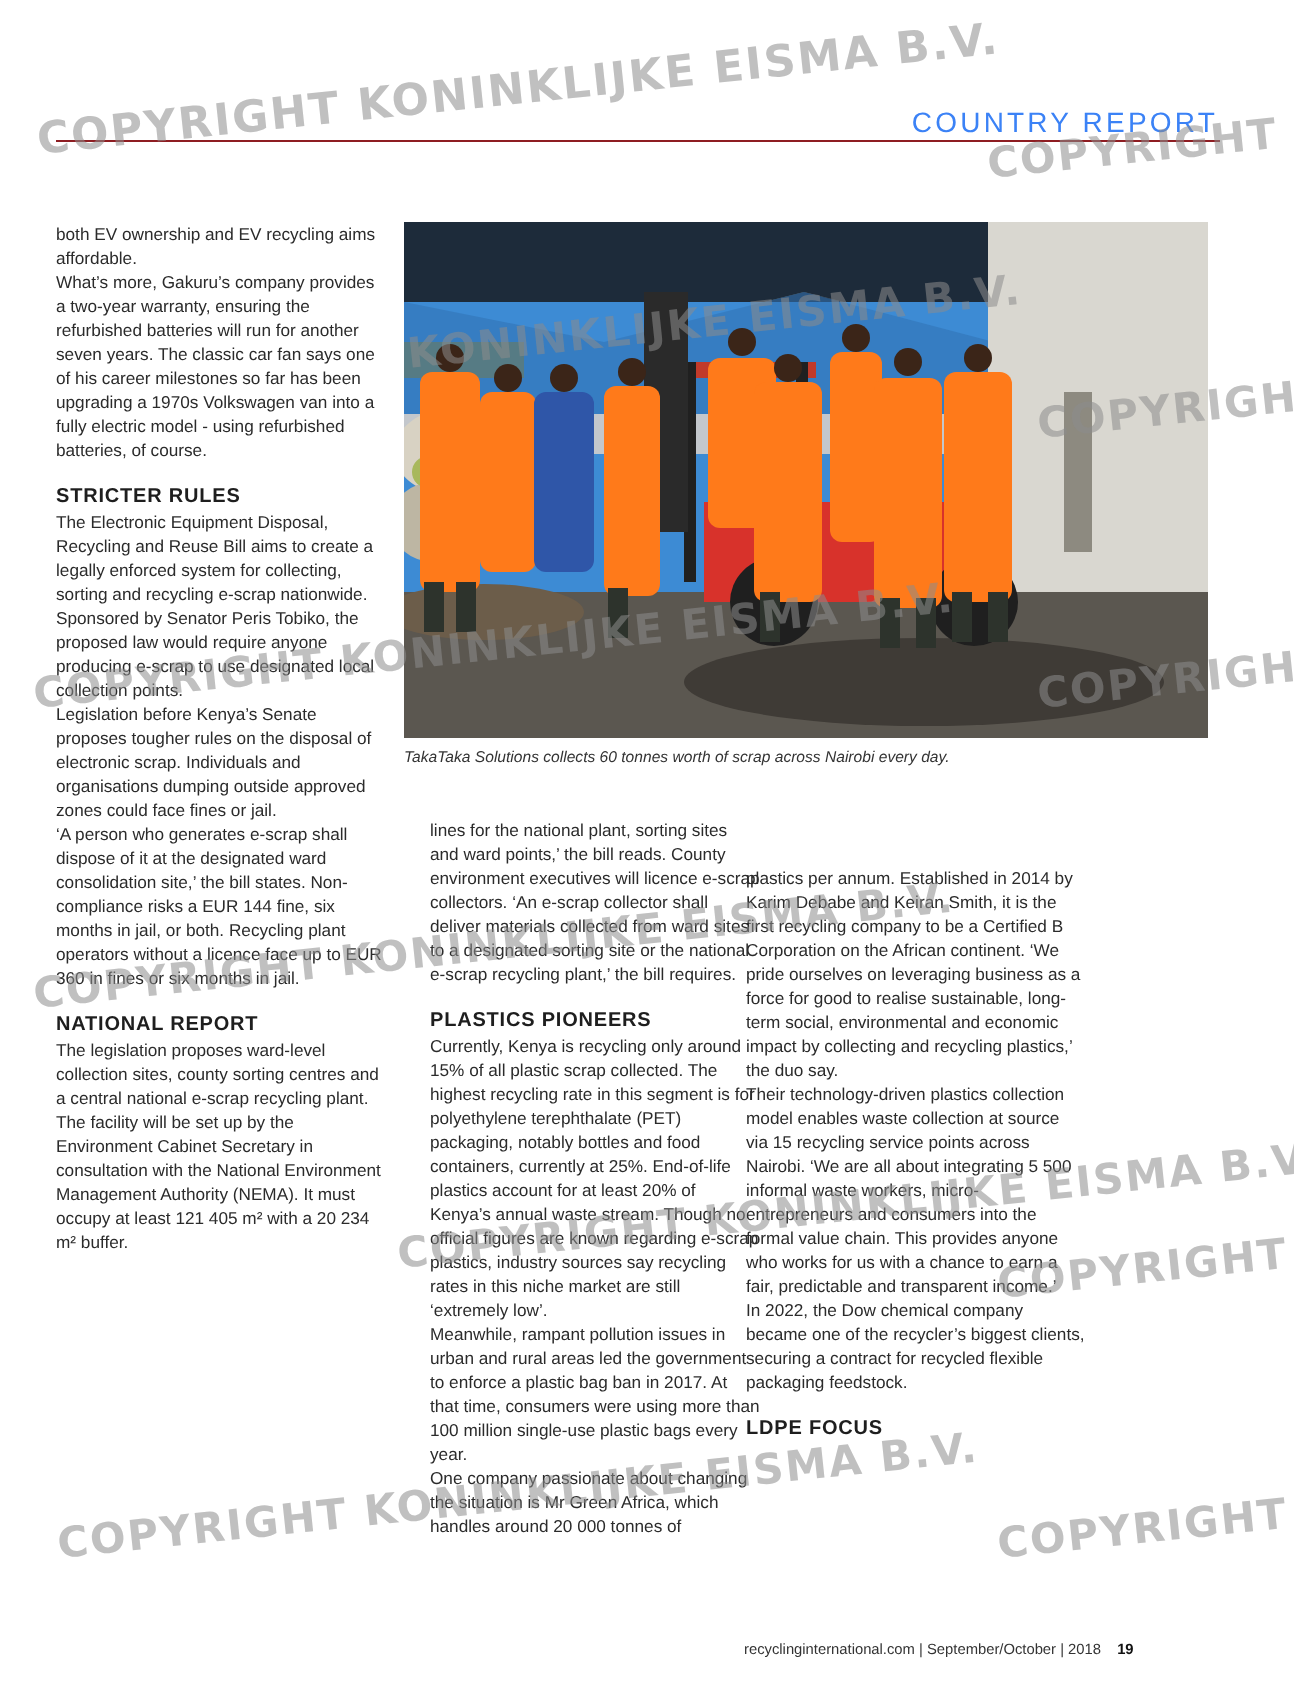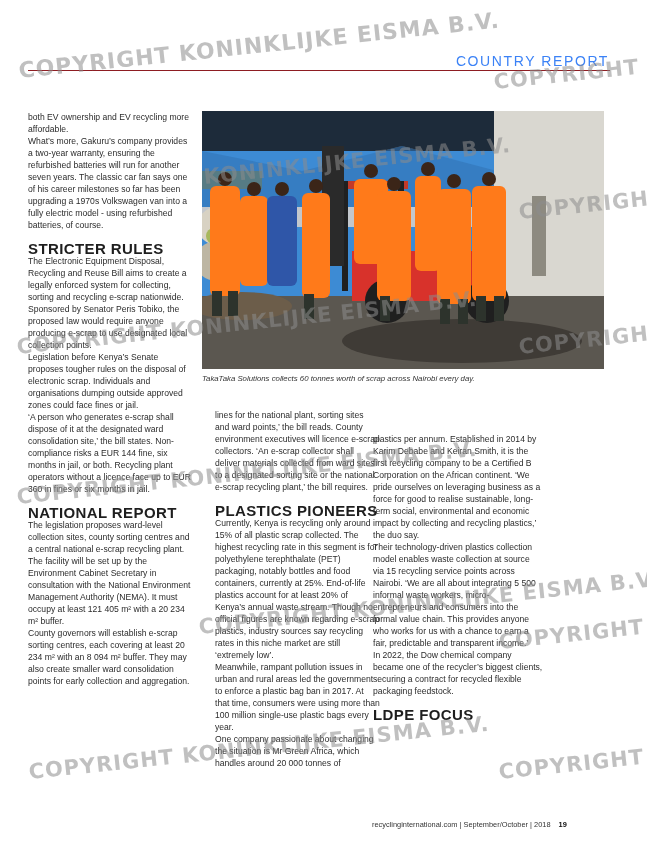--- a/index.html
+++ b/index.html
@@ -13,21 +13,21 @@
     }
     .section-label {
       position: absolute; right: 38px; top: 53px;
       font-size: 14px; letter-spacing: 1.6px; color: #3b82f6; font-weight: normal;
     }
     .col {
       position: absolute; font-size: 8.6px; line-height: 12px; color: #2b2b2b;
     }
     .col p { margin: 0; }
     .col h3 {
-      margin: 0; font-size: 15px; font-weight: bold; letter-spacing: 0.4px; color: #1e1e1e; line-height: 12px;
+      margin: 0; font-size: 10px; font-weight: bold; letter-spacing: 0.4px; color: #1e1e1e; line-height: 12px;
     }
     .col .gap { height: 12px; }
     #col1 { left: 28px; top: 111px; width: 165px; }
     #col2 { left: 215px; top: 409px; width: 165px; }
     #col3 { left: 373px; top: 433px; width: 170px; }
     .photo {
       position: absolute; left: 202px; top: 111px; width: 402px; height: 258px; overflow: hidden;
       background: #6e6b63;
     }
     .caption {
@@ -44,31 +44,30 @@
       pointer-events: none;
     }
   </style>
 </head>
 <body>
 
 <div class="section-label">COUNTRY REPORT</div>
 <div class="header-rule"></div>
 
 <div class="col" id="col1">
-  <p>both EV ownership and EV recycling more affordable.</p>
+  <p>both EV ownership and EV recycling aims affordable.</p>
   <p>What’s more, Gakuru’s company provides a two-year warranty, ensuring the refurbished batteries will run for another seven years. The classic car fan says one of his career milestones so far has been upgrading a 1970s Volkswagen van into a fully electric model - using refurbished batteries, of course.</p>
   <div class="gap"></div>
   <h3>STRICTER RULES</h3>
   <p>The Electronic Equipment Disposal, Recycling and Reuse Bill aims to create a legally enforced system for collecting, sorting and recycling e-scrap nationwide. Sponsored by Senator Peris Tobiko, the proposed law would require anyone producing e-scrap to use designated local collection points.</p>
   <p>Legislation before Kenya’s Senate proposes tougher rules on the disposal of electronic scrap. Individuals and organisations dumping outside approved zones could face fines or jail.</p>
   <p>‘A person who generates e-scrap shall dispose of it at the designated ward consolidation site,’ the bill states. Non-compliance risks a EUR 144 fine, six months in jail, or both. Recycling plant operators without a licence face up to EUR 360 in fines or six months in jail.</p>
   <div class="gap"></div>
   <h3>NATIONAL REPORT</h3>
   <p>The legislation proposes ward-level collection sites, county sorting centres and a central national e-scrap recycling plant. The facility will be set up by the Environment Cabinet Secretary in consultation with the National Environment Management Authority (NEMA). It must occupy at least 121 405 m² with a 20 234 m² buffer.</p>
-  <p>County governors will establish e-scrap sorting centres, each covering at least 20 234 m² with an 8 094 m² buffer. They may also create smaller ward consolidation points for early collection and aggregation.</p>
 </div>
 
 <div class="photo">
   <svg width="402" height="258" viewBox="0 0 402 258">
 
     <polygon points="0,0 402,0 402,10 300,60 200,35 100,60 0,40" fill="#1d2b3a"></polygon>
     <polygon points="0,40 100,60 200,35 300,60 295,90 0,90" fill="#243a52"></polygon>
 
     <rect x="0" y="40" width="295" height="150" fill="#3d8bd4"></rect>
     <polygon points="0,40 100,60 200,35 295,60 295,100 0,100" fill="#2f6fb0" opacity="0.5"></polygon>

